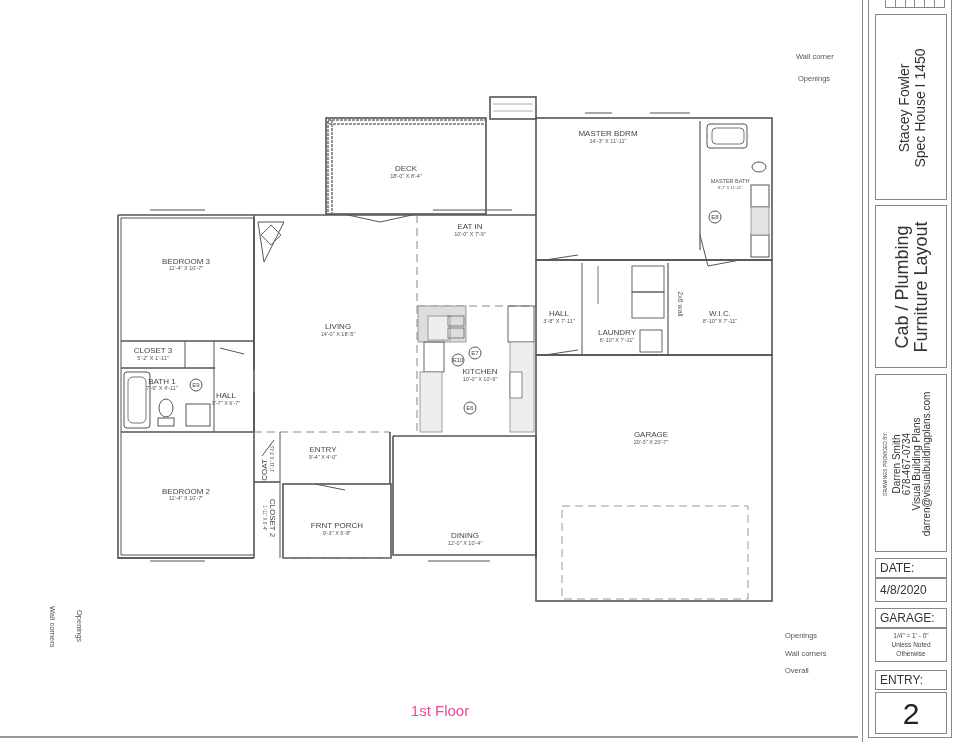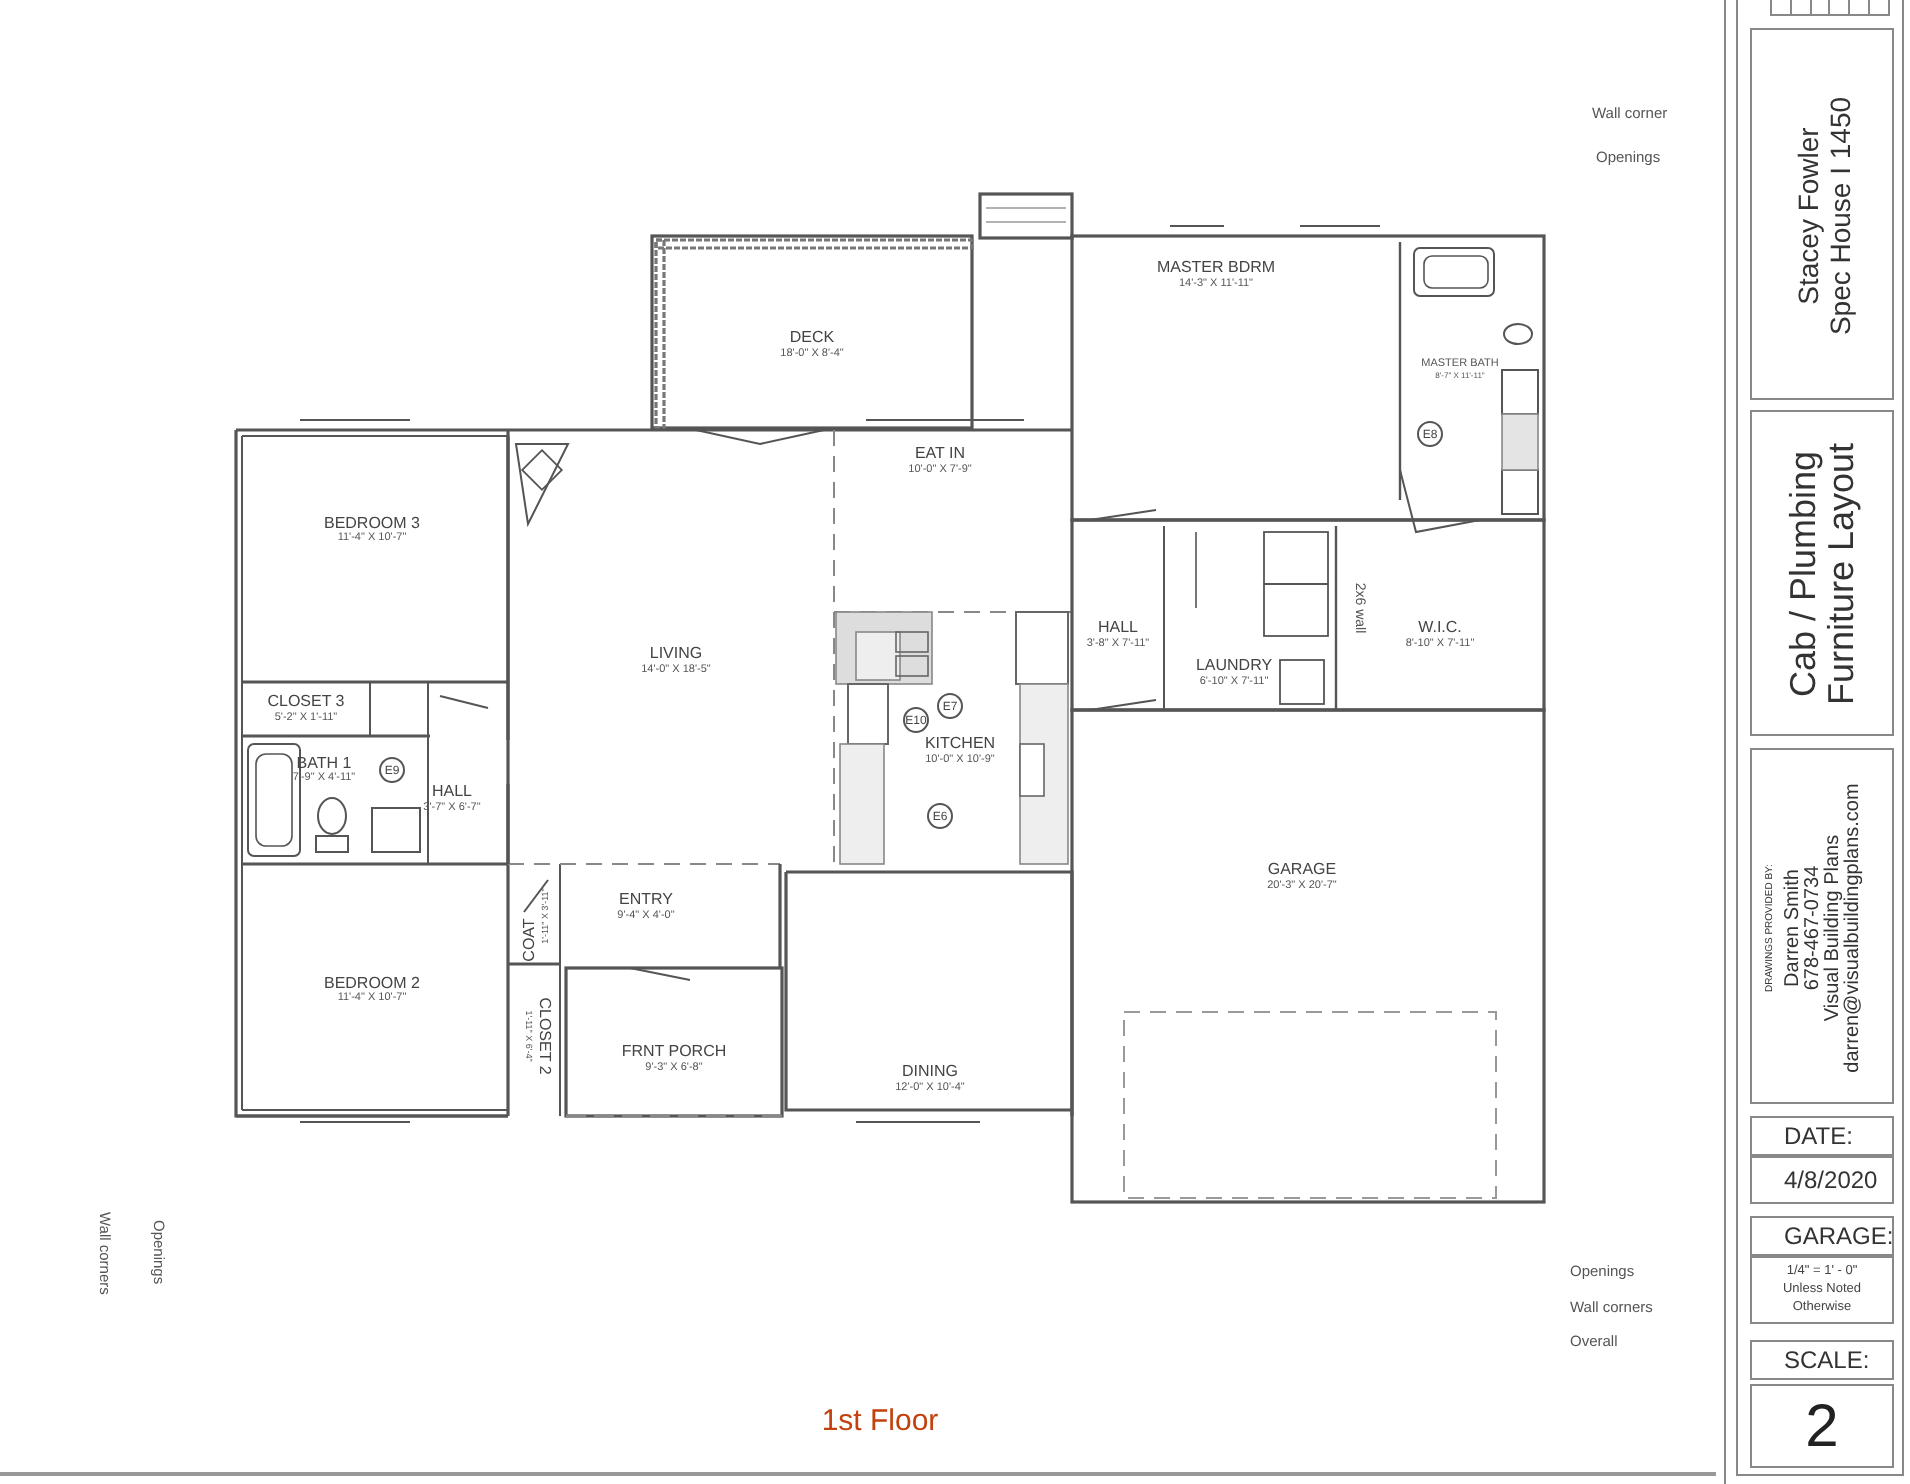--- a/index.html
+++ b/index.html
@@ -2,28 +2,28 @@
 <html><head>
 <meta charset="utf-8">
 <style>
   html, body { margin: 0; padding: 0; background: #ffffff; }
   body { width: 955px; height: 742px; position: relative; overflow: hidden; font-family: "Liberation Sans", sans-serif; color: #333; }
   #sheet { position: absolute; left: 0; top: 0; width: 955px; height: 742px; }
   .plan-svg { position: absolute; left: 0; top: 0; }
   .room-name { font-family: "Liberation Sans", sans-serif; font-size: 8px; fill: #444; text-anchor: middle; }
   .room-dim { font-family: "Liberation Sans", sans-serif; font-size: 5.5px; fill: #555; text-anchor: middle; }
   .legend { font-family: "Liberation Sans", sans-serif; font-size: 7.5px; fill: #555; }
-  .floor-label { position: absolute; left: 380px; top: 702px; width: 120px; text-align: center; font-size: 15px; color: #c2410c; }
+  .floor-label { position: absolute; left: 380px; top: 702px; width: 120px; text-align: center; font-size: 15px; color: #ec4899; }
   .bottom-border { position: absolute; left: 0; top: 736px; width: 858px; height: 2px; background: #999; }
   
   .tb-outer { position: absolute; left: 862px; top: 0; width: 93px; height: 742px; border-left: 1px solid #888; box-sizing: border-box; }
   .tb-inner { position: absolute; left: 868px; top: 0; width: 84px; height: 738px; border-left: 1px solid #888; border-right: 1px solid #888; border-bottom: 1px solid #888; box-sizing: border-box; }
   .tb-box { position: absolute; border: 1px solid #888; box-sizing: border-box; background: #fff; }
   .vert { position: absolute; transform: rotate(-90deg); transform-origin: center center; white-space: nowrap; text-align: center; }
-  .tb-label { font-size: 12px; color: #333; padding-left: 16px; line-height: 18px; }
+  .tb-label { font-size: 12px; color: #333; padding-left: 4px; line-height: 18px; }
   .tb-grid { position: absolute; left: 885px; top: 0; width: 60px; height: 8px; border: 1px solid #888; border-top: none; box-sizing: border-box; display: flex; }
   .tb-grid span { flex: 1; border-right: 1px solid #888; }
   .tb-grid span:last-child { border-right: none; }
 </style>
 </head>
 <body>
 
 <div id="sheet">
 
   <svg class="plan-svg" width="858" height="736" viewBox="0 0 858 736">
@@ -257,16 +257,16 @@
   <div class="tb-box tb-label" style="left:875px; top:558px; width:72px; height:20px;">DATE:</div>
   <div class="tb-box tb-label" style="left:875px; top:578px; width:72px; height:24px; line-height:22px;">4/8/2020</div>
 
   <div class="tb-box tb-label" style="left:875px; top:608px; width:72px; height:20px;">GARAGE:</div>
   <div class="tb-box" style="left:875px; top:628px; width:72px; height:34px; text-align:center; font-size:6.5px; line-height:9px; padding-top:2px; color:#444;">
     <div>1/4" = 1' - 0"</div>
     <div>Unless Noted</div>
     <div>Otherwise</div>
   </div>
 
-  <div class="tb-box tb-label" style="left:875px; top:670px; width:72px; height:20px;">SCALE:</div>
+  <div class="tb-box tb-label" style="left:875px; top:670px; width:72px; height:20px;">ENTRY:</div>
   <div class="tb-box" style="left:875px; top:692px; width:72px; height:42px; text-align:center; font-size:30px; line-height:42px; color:#222;">2</div>
 
 </div>
 
 </body></html>

